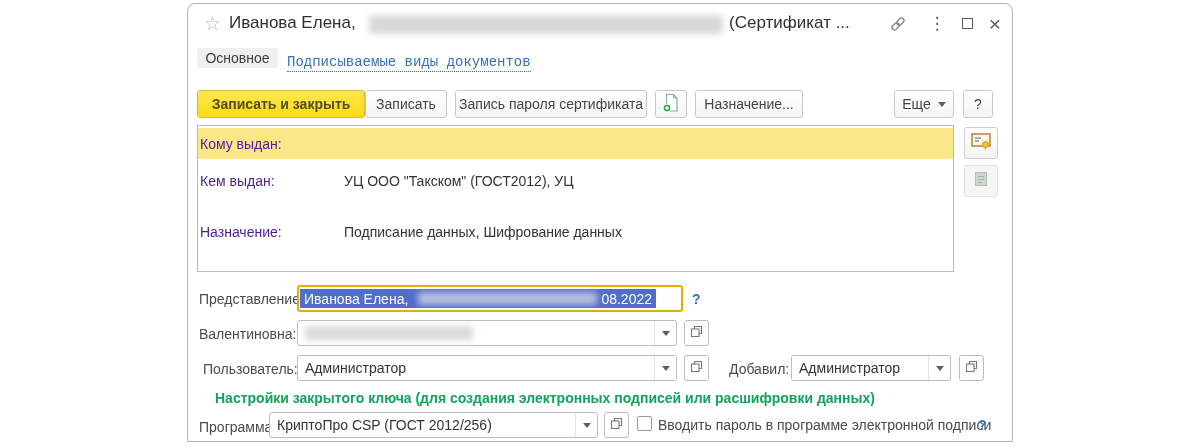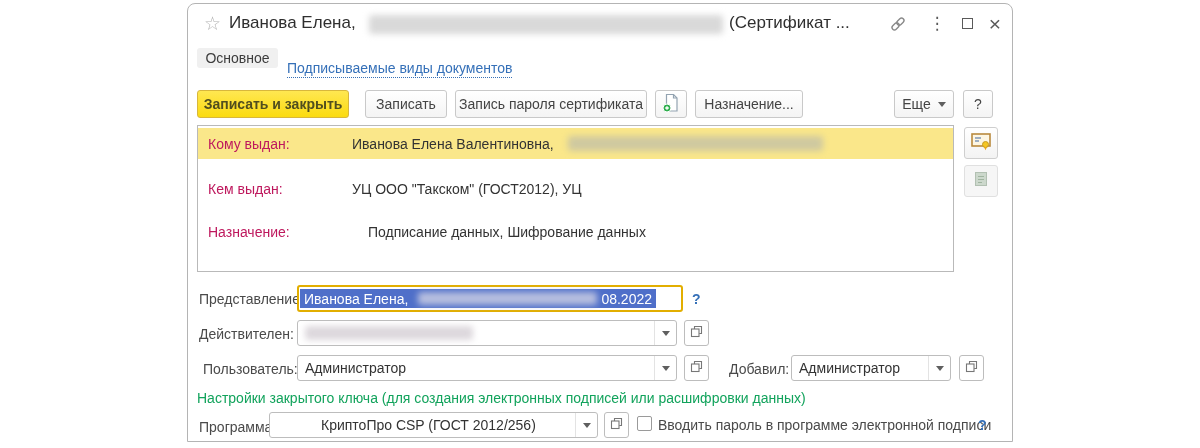--- a/index.html
+++ b/index.html
@@ -25,21 +25,21 @@
        background:linear-gradient(#ffffff,#f4f4f4);color:#444;font-size:14px;
        display:flex;align-items:center;justify-content:center;padding:0 10px;white-space:nowrap;}
   .btn-yellow{background:linear-gradient(#ffe751,#fbdb10);border-color:#d8b73c;color:#514e1e;font-weight:bold;}
   .iconbtn{width:32px;padding:0;}
   .sidebtn{width:34px;height:32px;box-sizing:border-box;border:1px solid #cfcfcf;border-radius:3px;
            background:linear-gradient(#ffffff,#f3f3f3);display:flex;align-items:center;justify-content:center;}
   .sidebtn.disabled{background:#f6f6f6;border-color:#e0e0e0;}
 
   .panel{border:1px solid #b9b9b9;background:#fff;box-sizing:border-box;}
   .prow{position:absolute;left:0;width:100%;height:29px;display:flex;align-items:center;box-sizing:border-box;}
-  .prow .plabel{width:144px;padding-left:10px;font-size:14px;color:#be185d;flex:none;}
+  .prow .plabel{width:144px;padding-left:2px;font-size:14px;color:#4c1d95;flex:none;}
   .prow .pvalue{font-size:14px;color:#333;display:flex;align-items:center;}
   .hl{background:#fae78a;}
 
   .combo{height:26px;box-sizing:border-box;border:1px solid #bdbdbd;border-radius:3px;background:#fff;
          display:flex;align-items:stretch;}
   .combo .val{flex:1;display:flex;align-items:center;padding:0 7px;font-size:14px;color:#333;
               white-space:nowrap;overflow:hidden;}
   .combo .arrowbox{width:21px;display:flex;align-items:center;justify-content:center;border-left:1px solid #e3e3e3;}
   .tri{width:0;height:0;border-left:4px solid transparent;border-right:4px solid transparent;border-top:5px solid #5f5f5f;}
   .openbtn{width:25px;height:26px;box-sizing:border-box;border:1px solid #bdbdbd;border-radius:3px;background:#fff;
@@ -77,25 +77,25 @@
       </span>
       <span class="abs winctl dots" style="left:742px;top:9px;width:14px;height:20px;">⋮</span>
       <span class="abs winctl" style="left:771px;top:11px;width:16px;height:16px;">
           <span class="maxbox"></span>
         </span>
       <span class="abs winctl closex" style="left:798px;top:9px;width:18px;height:20px;">×</span>
     </div>
 
     <div class="abs" style="left:0;top:43px;width:100%;height:32px;">
       <div class="abs tab-active" style="left:9px;top:1px;width:81px;height:20px;">Основное</div>
-      <span class="abs tab-link" style="left:99px;top:13px;">Подписываемые виды документов</span>
+      <span class="abs tab-link" style="left:99px;top:7px;font-family:Liberation Mono, monospace;">Подписываемые виды документов</span>
     </div>
 
     <div class="abs" style="left:0;top:86px;width:100%;height:28px;">
-      <div class="abs btn btn-yellow" style="left:9px;top:0;width:152px;">Записать и закрыть</div>
+      <div class="abs btn btn-yellow" style="left:9px;top:0;width:168px;">Записать и закрыть</div>
       <div class="abs btn" style="left:177px;top:0;width:82px;">Записать</div>
       <div class="abs btn" style="left:267px;top:0;width:192px;">Запись пароля сертификата</div>
       <div class="abs btn iconbtn" style="left:467px;top:0;">
         <span>
           <svg width="20" height="20" viewBox="0 0 20 20">
             <path d="M5.5 1.5h7l3.5 3.5v13h-10.5z" fill="#ffffff" stroke="#93a3b1" stroke-width="1.2"></path>
             <path d="M12.5 1.5v3.5h3.5" fill="none" stroke="#93a3b1" stroke-width="1.2"></path>
             <circle cx="6" cy="15" r="4" fill="#2fae4e" stroke="#ffffff"></circle>
             <path d="M6 13.2v3.6M4.2 15h3.6" stroke="#ffffff" stroke-width="1.4"></path>
           </svg>
@@ -105,30 +105,26 @@
       <div class="abs btn" style="left:706px;top:0;width:60px;">
         <span>Еще</span>
         <span class="tri" style="margin-left:7px;"></span>
       </div>
       <div class="abs btn" style="left:775px;top:0;width:30px;">?</div>
     </div>
 
     <div class="abs panel" style="left:9px;top:121px;width:757px;height:147px;">
       <div class="prow hl" style="top:2px;height:31px;">
         <span class="plabel">Кому выдан:</span>
-        <span class="pvalue">
-          <span>Иванова Елена Валентиновна,</span>
-          <span class="redact" style="display:inline-block;width:255px;height:15px;background:#cfc9a0;margin-left:14px;"></span>
-        </span>
-      </div>
-      <div class="prow" style="top:48px;">
+      </div>
+      <div class="prow" style="top:34px;align-items:flex-end;">
         <span class="plabel">Кем выдан:</span>
         <span class="pvalue">УЦ ООО "Такском" (ГОСТ2012), УЦ</span>
       </div>
-      <div class="prow" style="top:91px;gap:16px;">
+      <div class="prow" style="top:91px;">
         <span class="plabel">Назначение:</span>
         <span class="pvalue">Подписание данных, Шифрование данных</span>
       </div>
     </div>
 
     <div class="abs sidebtn" style="left:776px;top:123px;">
       <span>
         <svg width="22" height="20" viewBox="0 0 22 20">
           <rect x="2" y="3" width="18" height="12" fill="#fdf6e3" stroke="#b98a3e" stroke-width="1.6"></rect>
           <path d="M5 7h6M5 10h4" stroke="#7f96b6" stroke-width="1.4"></path>
@@ -149,21 +145,21 @@
     <span class="abs txt" style="left:11px;top:287px;">Представление:</span>
     <div class="abs input-focus" style="left:109px;top:281px;width:386px;">
       <span class="sel">
         <span>Иванова Елена,</span>
         <span class="selblur redact"></span>
         <span class="selsuffix">08.2022</span>
       </span>
     </div>
     <span class="abs help" style="left:504px;top:287px;">?</span>
 
-    <span class="abs txt" style="left:11px;top:322px;">Действителен:</span>
+    <span class="abs txt" style="left:11px;top:322px;">Валентиновна:</span>
     <div class="abs combo" style="left:109px;top:316px;width:380px;">
       <span class="val">
         <span class="redact" style="display:inline-block;width:168px;height:14px;background:#ddd8dd;"></span>
       </span>
       <span class="arrowbox">
           <span class="tri"></span>
         </span>
     </div>
     <div class="abs openbtn" style="left:496px;top:316px;">
       <span>
@@ -198,24 +194,24 @@
     </div>
     <div class="abs openbtn" style="left:771px;top:351px;">
       <span>
         <svg width="13" height="13" viewBox="0 0 13 13" fill="none" stroke="#777" stroke-width="1.1">
           <rect x="1.5" y="4" width="7.5" height="7.5"></rect>
           <path d="M4.5 4V1.5h7v7H9.2"></path>
         </svg>
       </span>
     </div>
 
-    <span class="abs greenlink" style="left:9px;top:386px;">Настройки закрытого ключа (для создания электронных подписей или расшифровки данных)</span>
+    <span class="abs greenlink" style="left:27px;top:386px;font-weight:bold;">Настройки закрытого ключа (для создания электронных подписей или расшифровки данных)</span>
 
     <span class="abs txt" style="left:11px;top:415px;">Программа:</span>
-    <div class="abs combo" style="left:81px;top:408px;width:329px;padding-left:44px;">
+    <div class="abs combo" style="left:81px;top:408px;width:329px;">
       <span class="val">КриптоПро CSP (ГОСТ 2012/256)</span>
       <span class="arrowbox">
           <span class="tri"></span>
         </span>
     </div>
     <div class="abs openbtn" style="left:416px;top:408px;">
       <span>
         <svg width="13" height="13" viewBox="0 0 13 13" fill="none" stroke="#777" stroke-width="1.1">
           <rect x="1.5" y="4" width="7.5" height="7.5"></rect>
           <path d="M4.5 4V1.5h7v7H9.2"></path>

